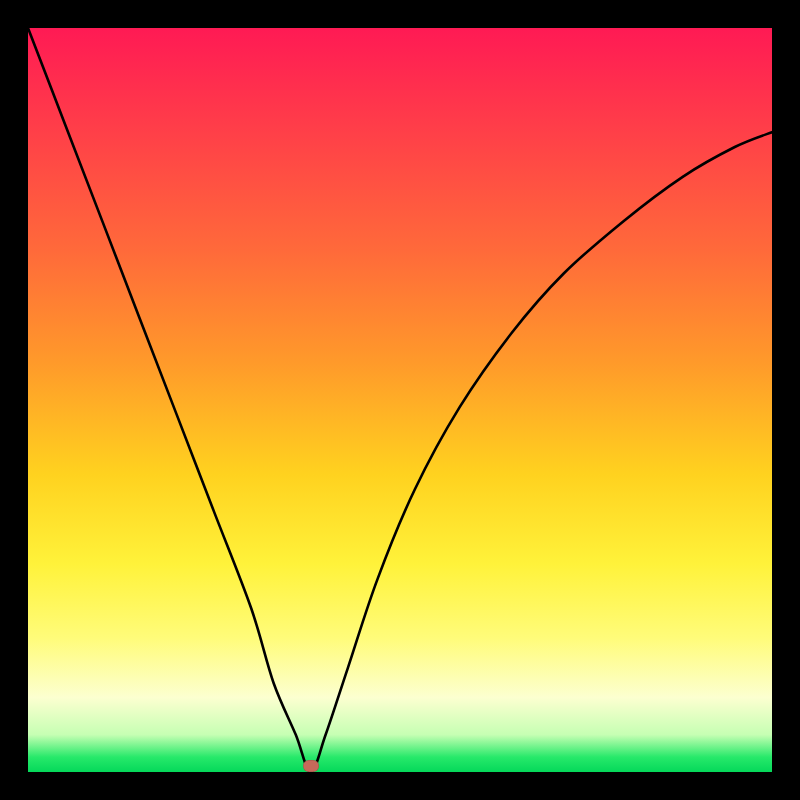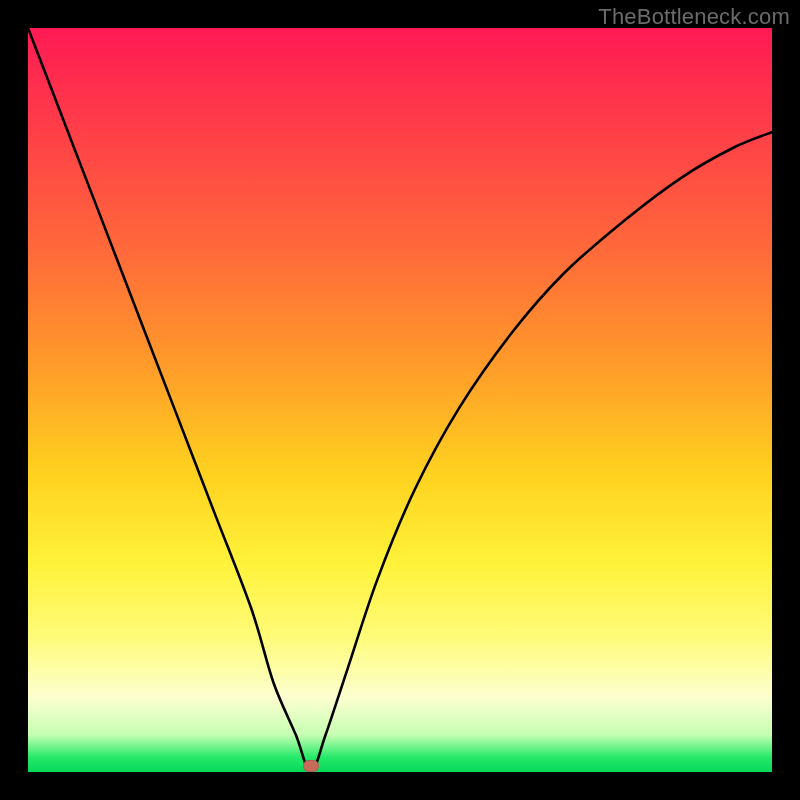--- a/index.html
+++ b/index.html
@@ -74,14 +74,13 @@
 <div class="frame">
   <div class="plot-area">
 
     <svg class="curve" viewBox="0 0 744 744" preserveAspectRatio="none">
       <path id="curve-path" fill="none" stroke="#000" stroke-width="2.6" stroke-linecap="round" stroke-linejoin="round" d="M 0.0 0.0 C 6.2 16.1, 24.8 64.5, 37.2 96.7 C 49.6 129.0, 62.0 161.2, 74.4 193.4 C 86.8 225.7, 99.2 257.9, 111.6 290.2 C 124.0 322.4, 136.4 354.6, 148.8 386.9 C 161.2 419.1, 173.6 451.4, 186.0 483.6 C 198.4 515.8, 213.3 551.8, 223.2 580.3 C 233.1 608.8, 238.1 633.6, 245.5 654.7 C 253.0 675.8, 261.6 691.9, 267.8 706.8 C 274.0 721.7, 277.8 744.0, 282.7 744.0 C 287.7 744.0, 291.4 724.2, 297.6 706.8 C 303.8 689.4, 311.2 665.9, 319.9 639.8 C 328.6 613.8, 338.5 580.3, 349.7 550.6 C 360.8 520.8, 373.2 489.8, 386.9 461.3 C 400.5 432.8, 415.4 405.5, 431.5 379.4 C 447.6 353.4, 466.2 327.4, 483.6 305.0 C 501.0 282.7, 517.1 264.1, 535.7 245.5 C 554.3 226.9, 575.4 209.6, 595.2 193.4 C 615.0 177.3, 636.1 161.2, 654.7 148.8 C 673.3 136.4, 691.9 126.5, 706.8 119.0 C 721.7 111.6, 737.8 106.6, 744.0 104.2"></path>
     </svg>
 
     <div class="marker" id="marker" style="left: 274.72px; top: 732.28px;"></div>
   </div>
 
-  <div class="watermark">TheBottleneck.com</div>
 </div>
 
 </body></html>

